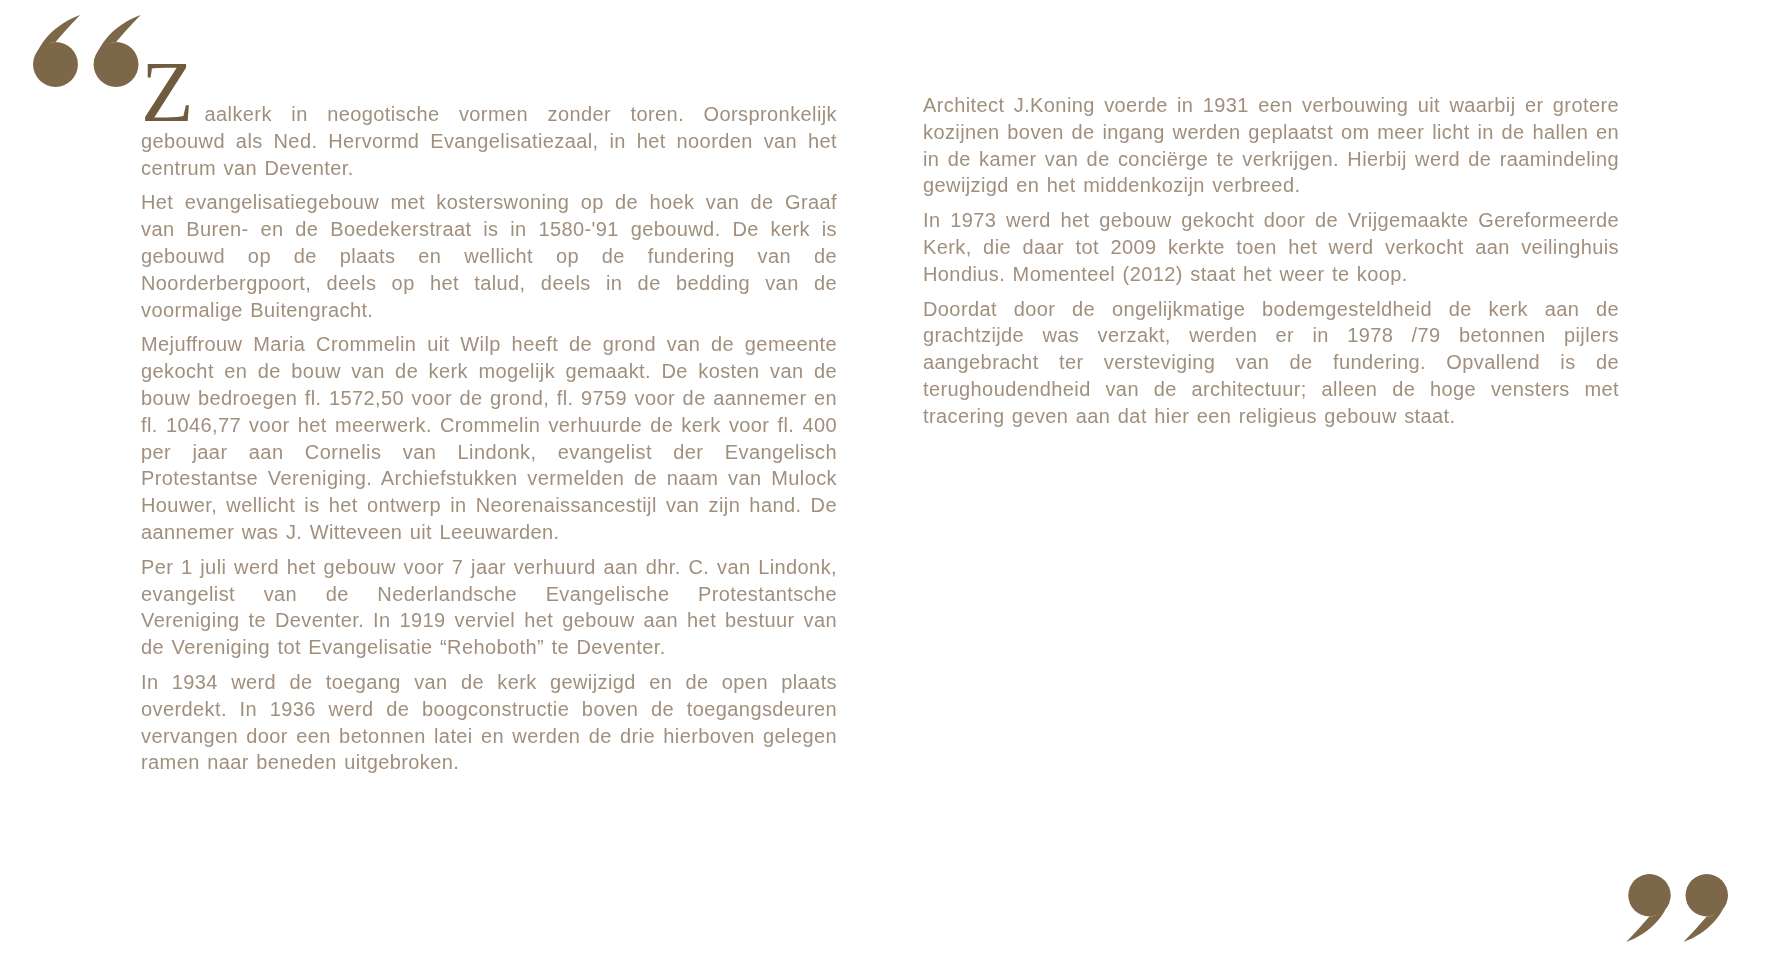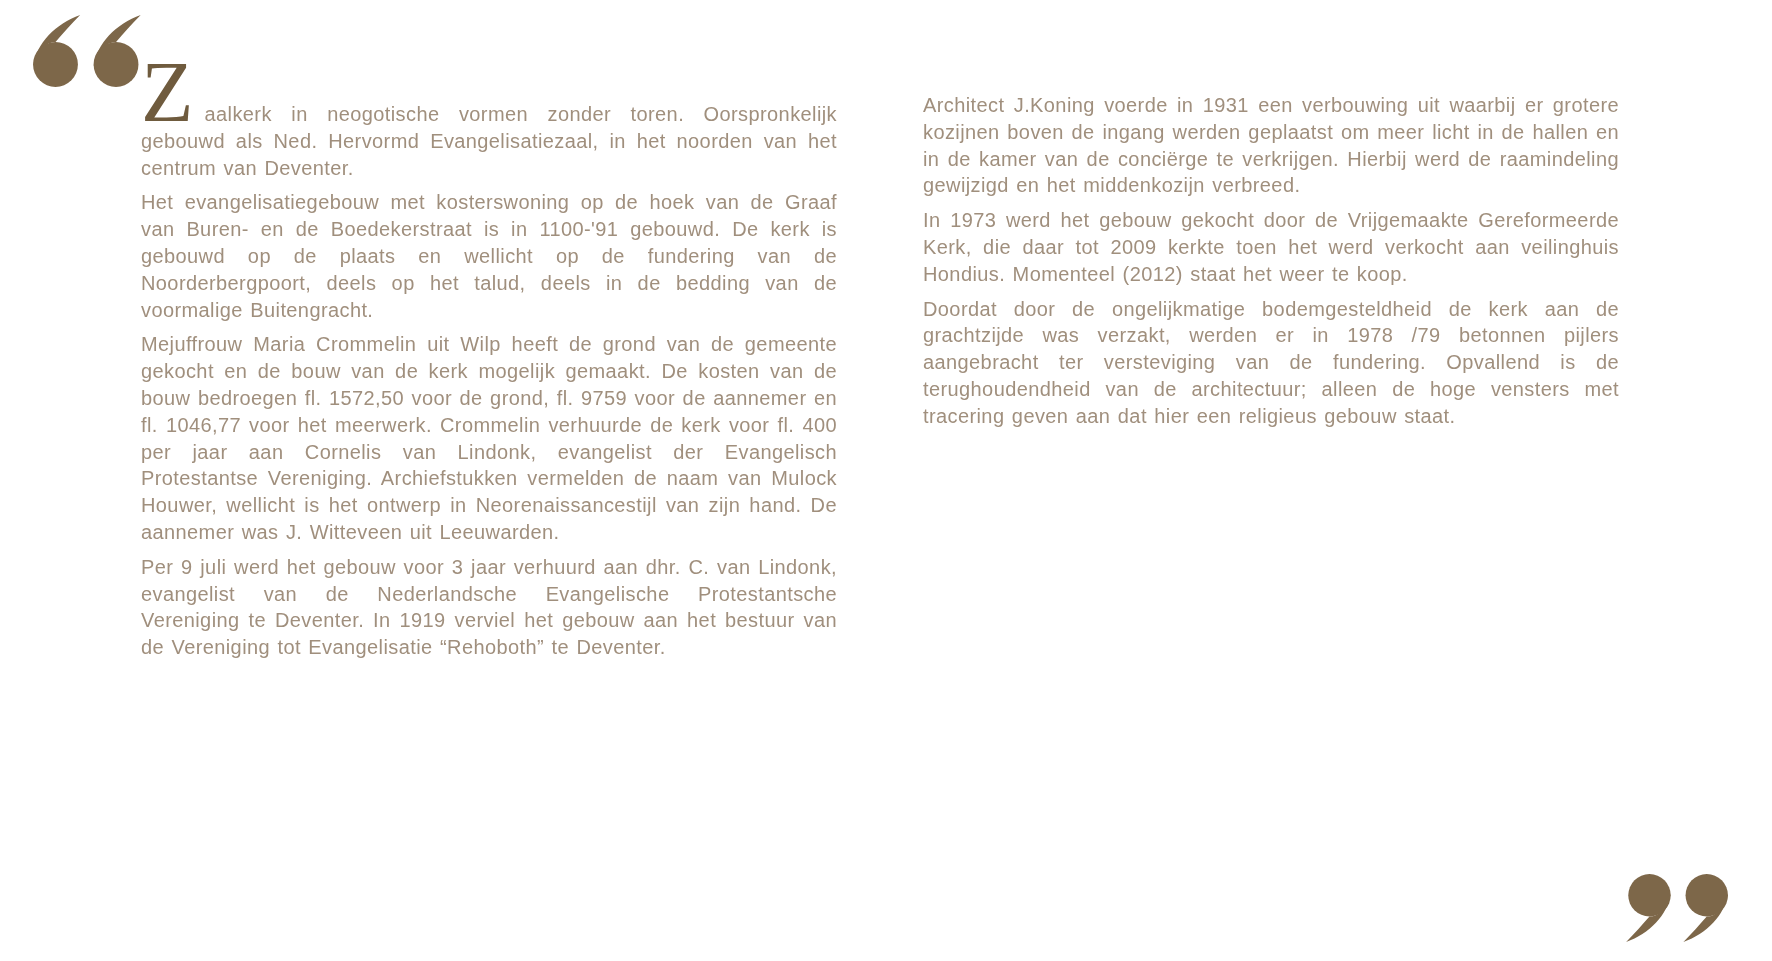--- a/index.html
+++ b/index.html
@@ -61,23 +61,24 @@
         <path d="M42 1 C20 9 3 26 0 47 C3 33 11 25 20 25 C27 17 34 9 42 1 Z"></path>
         <circle cx="20" cy="45" r="20"></circle>
       </g>
     </svg>
   </div>
 
   <div class="columns">
 
     <div class="col">
       <p><span class="dropcap">Z</span><span>aalkerk in neogotische vormen zonder toren. Oorspronkelijk gebouwd als Ned. Hervormd Evangelisatiezaal, in het noorden van het centrum van Deventer.</span></p>
-      <p>Het evangelisatiegebouw met kosterswoning op de hoek van de Graaf van Buren- en de Boedekerstraat is in 1100-'91 gebouwd. De kerk is gebouwd op de plaats en wellicht op de fundering van de Noorderbergpoort, deels op het talud, deels in de bedding van de voormalige Buitengracht.</p>
+      <p>Het evangelisatiegebouw met kosterswoning op de hoek van de Graaf van Buren- en de Boedekerstraat is in 1580-'91 gebouwd. De kerk is gebouwd op de plaats en wellicht op de fundering van de Noorderbergpoort, deels op het talud, deels in de bedding van de voormalige Buitengracht.</p>
       <p>Mejuffrouw Maria Crommelin uit Wilp heeft de grond van de gemeente gekocht en de bouw van de kerk mogelijk gemaakt. De kosten van de bouw bedroegen fl. 1572,50 voor de grond, fl. 9759 voor de aannemer en fl. 1046,77 voor het meerwerk. Crommelin verhuurde de kerk voor fl. 400 per jaar aan Cornelis van Lindonk, evangelist der Evangelisch Protestantse Vereniging. Archiefstukken vermelden de naam van Mulock Houwer, wellicht is het ontwerp in Neorenaissancestijl van zijn hand. De aannemer was J. Witteveen uit Leeuwarden.</p>
-      <p>Per 9 juli werd het gebouw voor 3 jaar verhuurd aan dhr. C. van Lindonk, evangelist van de Nederlandsche Evangelische Protestantsche Vereniging te Deventer. In 1919 verviel het gebouw aan het bestuur van de Vereniging tot Evangelisatie “Rehoboth” te Deventer.</p>
+      <p>Per 1 juli werd het gebouw voor 7 jaar verhuurd aan dhr. C. van Lindonk, evangelist van de Nederlandsche Evangelische Protestantsche Vereniging te Deventer. In 1919 verviel het gebouw aan het bestuur van de Vereniging tot Evangelisatie “Rehoboth” te Deventer.</p>
+      <p>In 1934 werd de toegang van de kerk gewijzigd en de open plaats overdekt. In 1936 werd de boogconstructie boven de toegangsdeuren vervangen door een betonnen latei en werden de drie hierboven gelegen ramen naar beneden uitgebroken.</p>
     </div>
 
     <div class="col">
       <p>Architect J.Koning voerde in 1931 een verbouwing uit waarbij er grotere kozijnen boven de ingang werden geplaatst om meer licht in de hallen en in de kamer van de conciërge te verkrijgen. Hierbij werd de raamindeling gewijzigd en het middenkozijn verbreed.</p>
       <p>In 1973 werd het gebouw gekocht door de Vrijgemaakte Gereformeerde Kerk, die daar tot 2009 kerkte toen het werd verkocht aan veilinghuis Hondius. Momenteel (2012) staat het weer te koop.</p>
       <p>Doordat door de ongelijkmatige bodemgesteldheid de kerk aan de grachtzijde was verzakt, werden er in 1978 /79 betonnen pijlers aangebracht ter versteviging van de fundering. Opvallend is de terughoudendheid van de architectuur; alleen de hoge vensters met tracering geven aan dat hier een religieus gebouw staat.</p>
     </div>
 
   </div>
 

